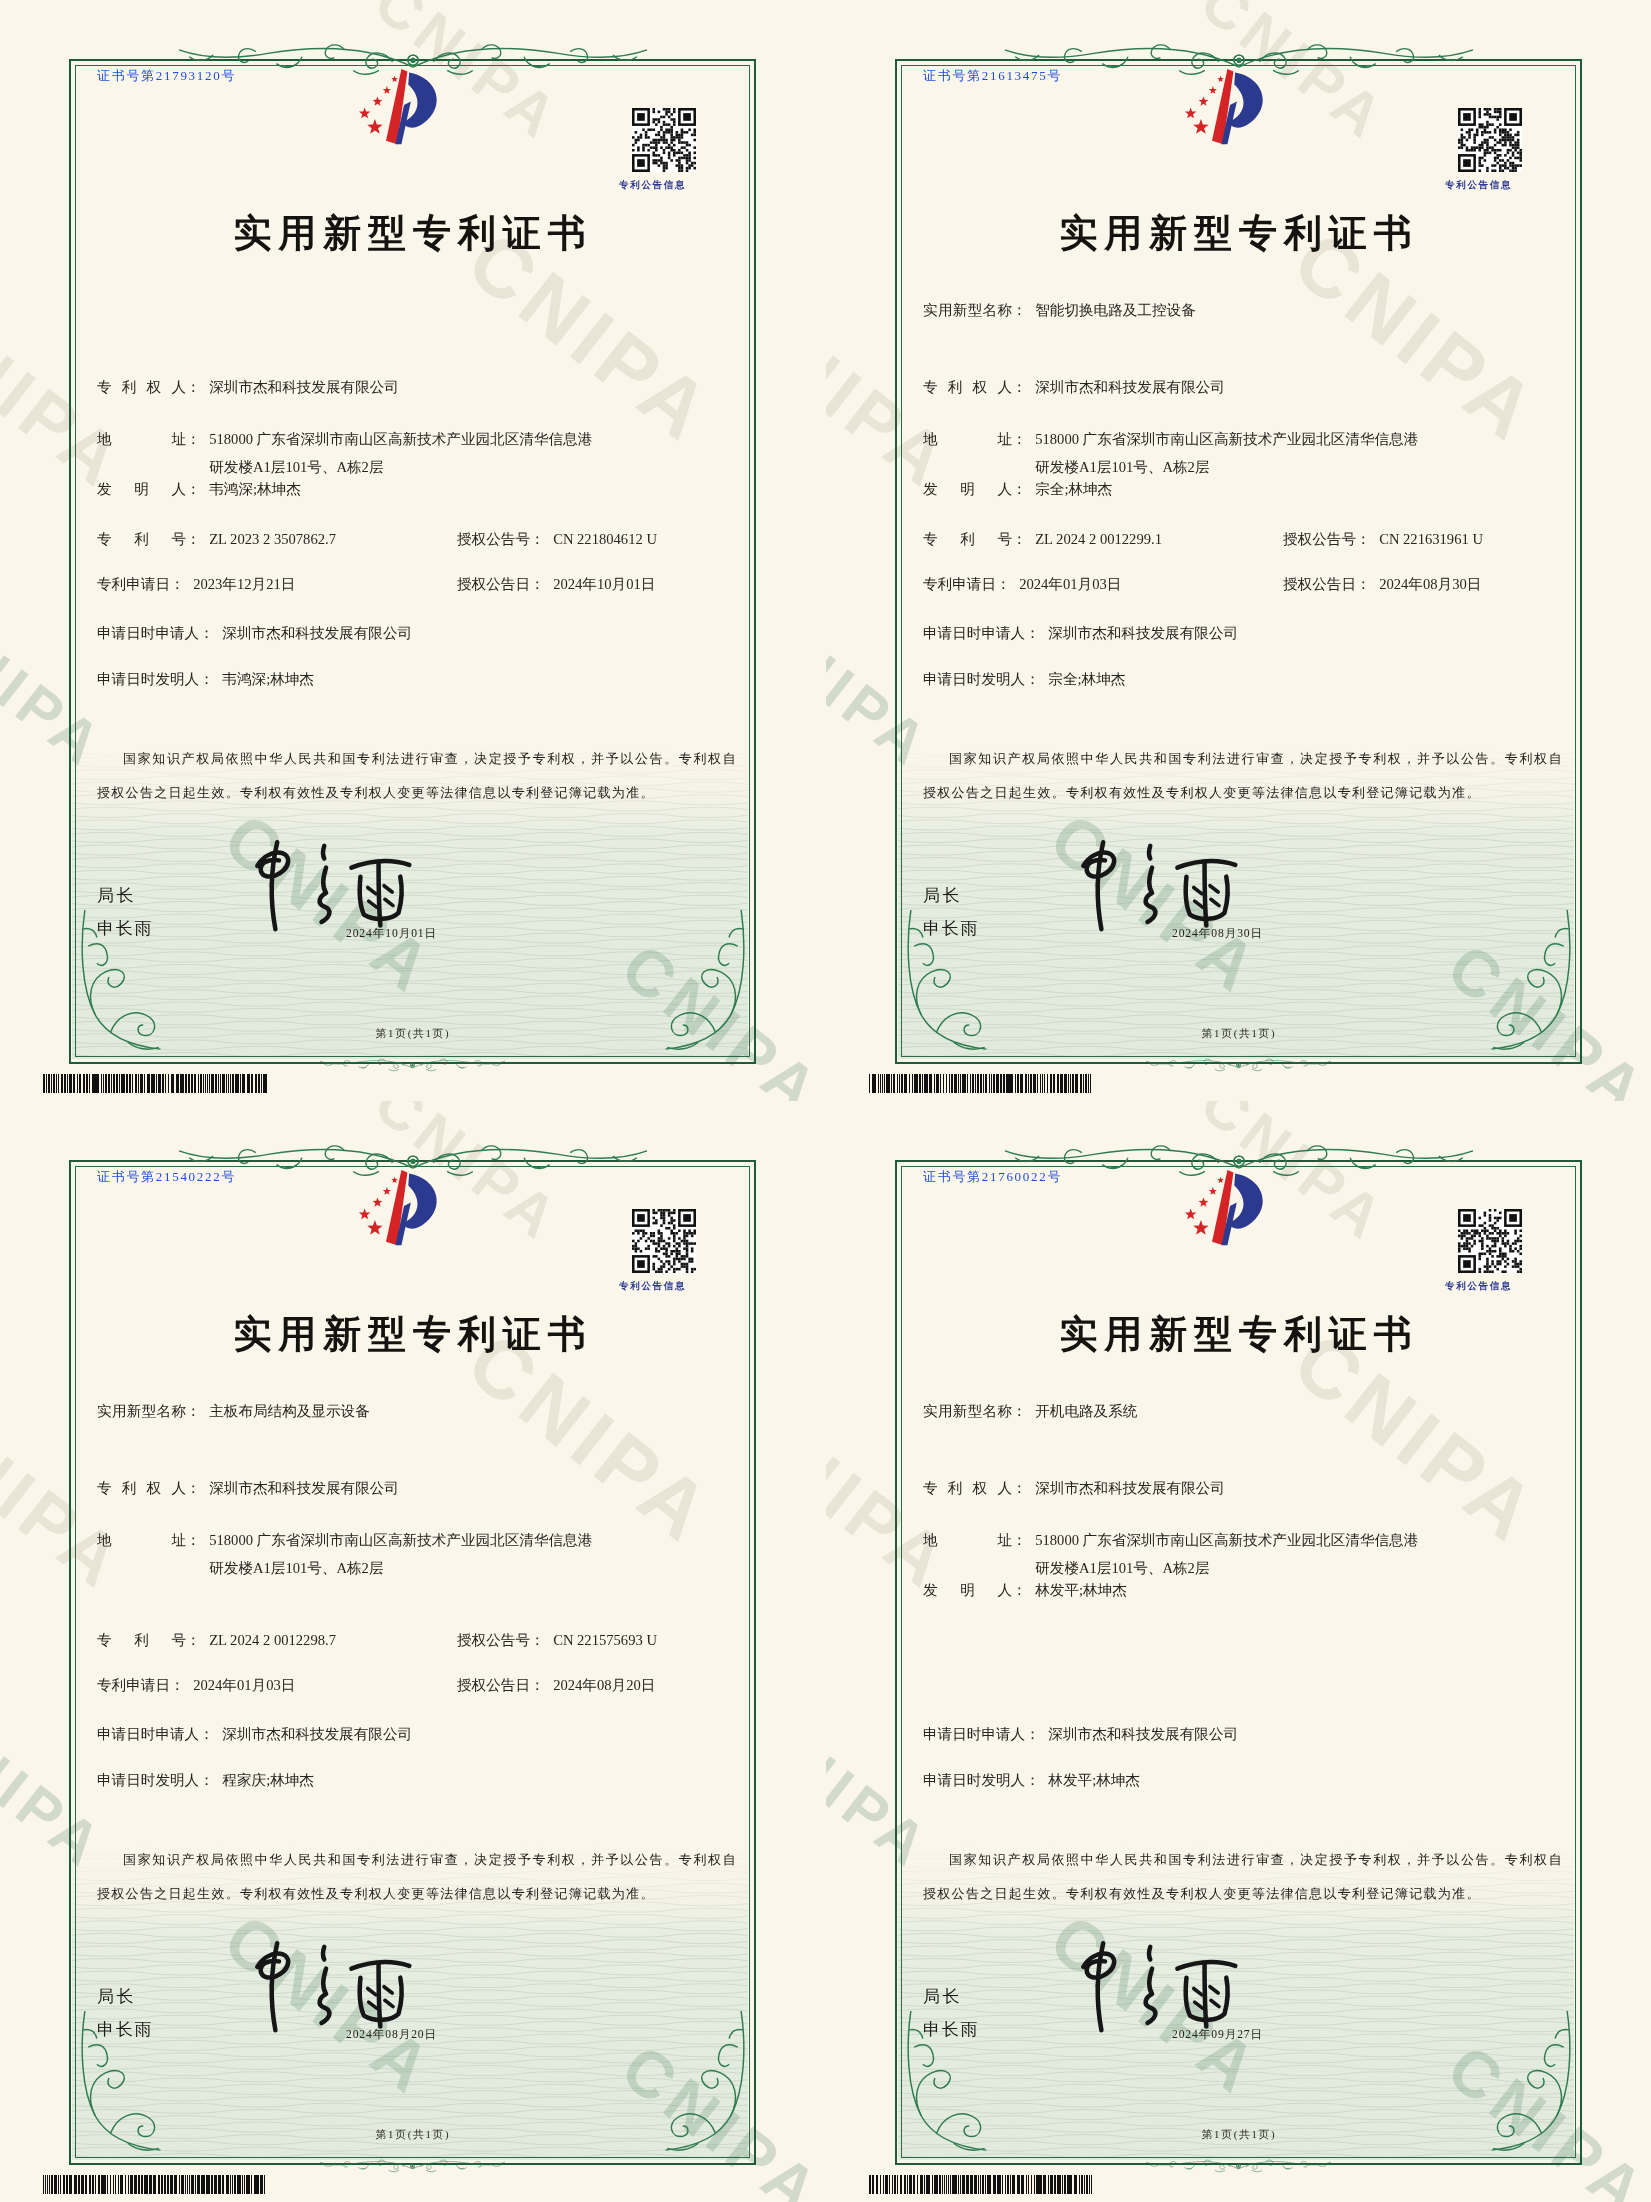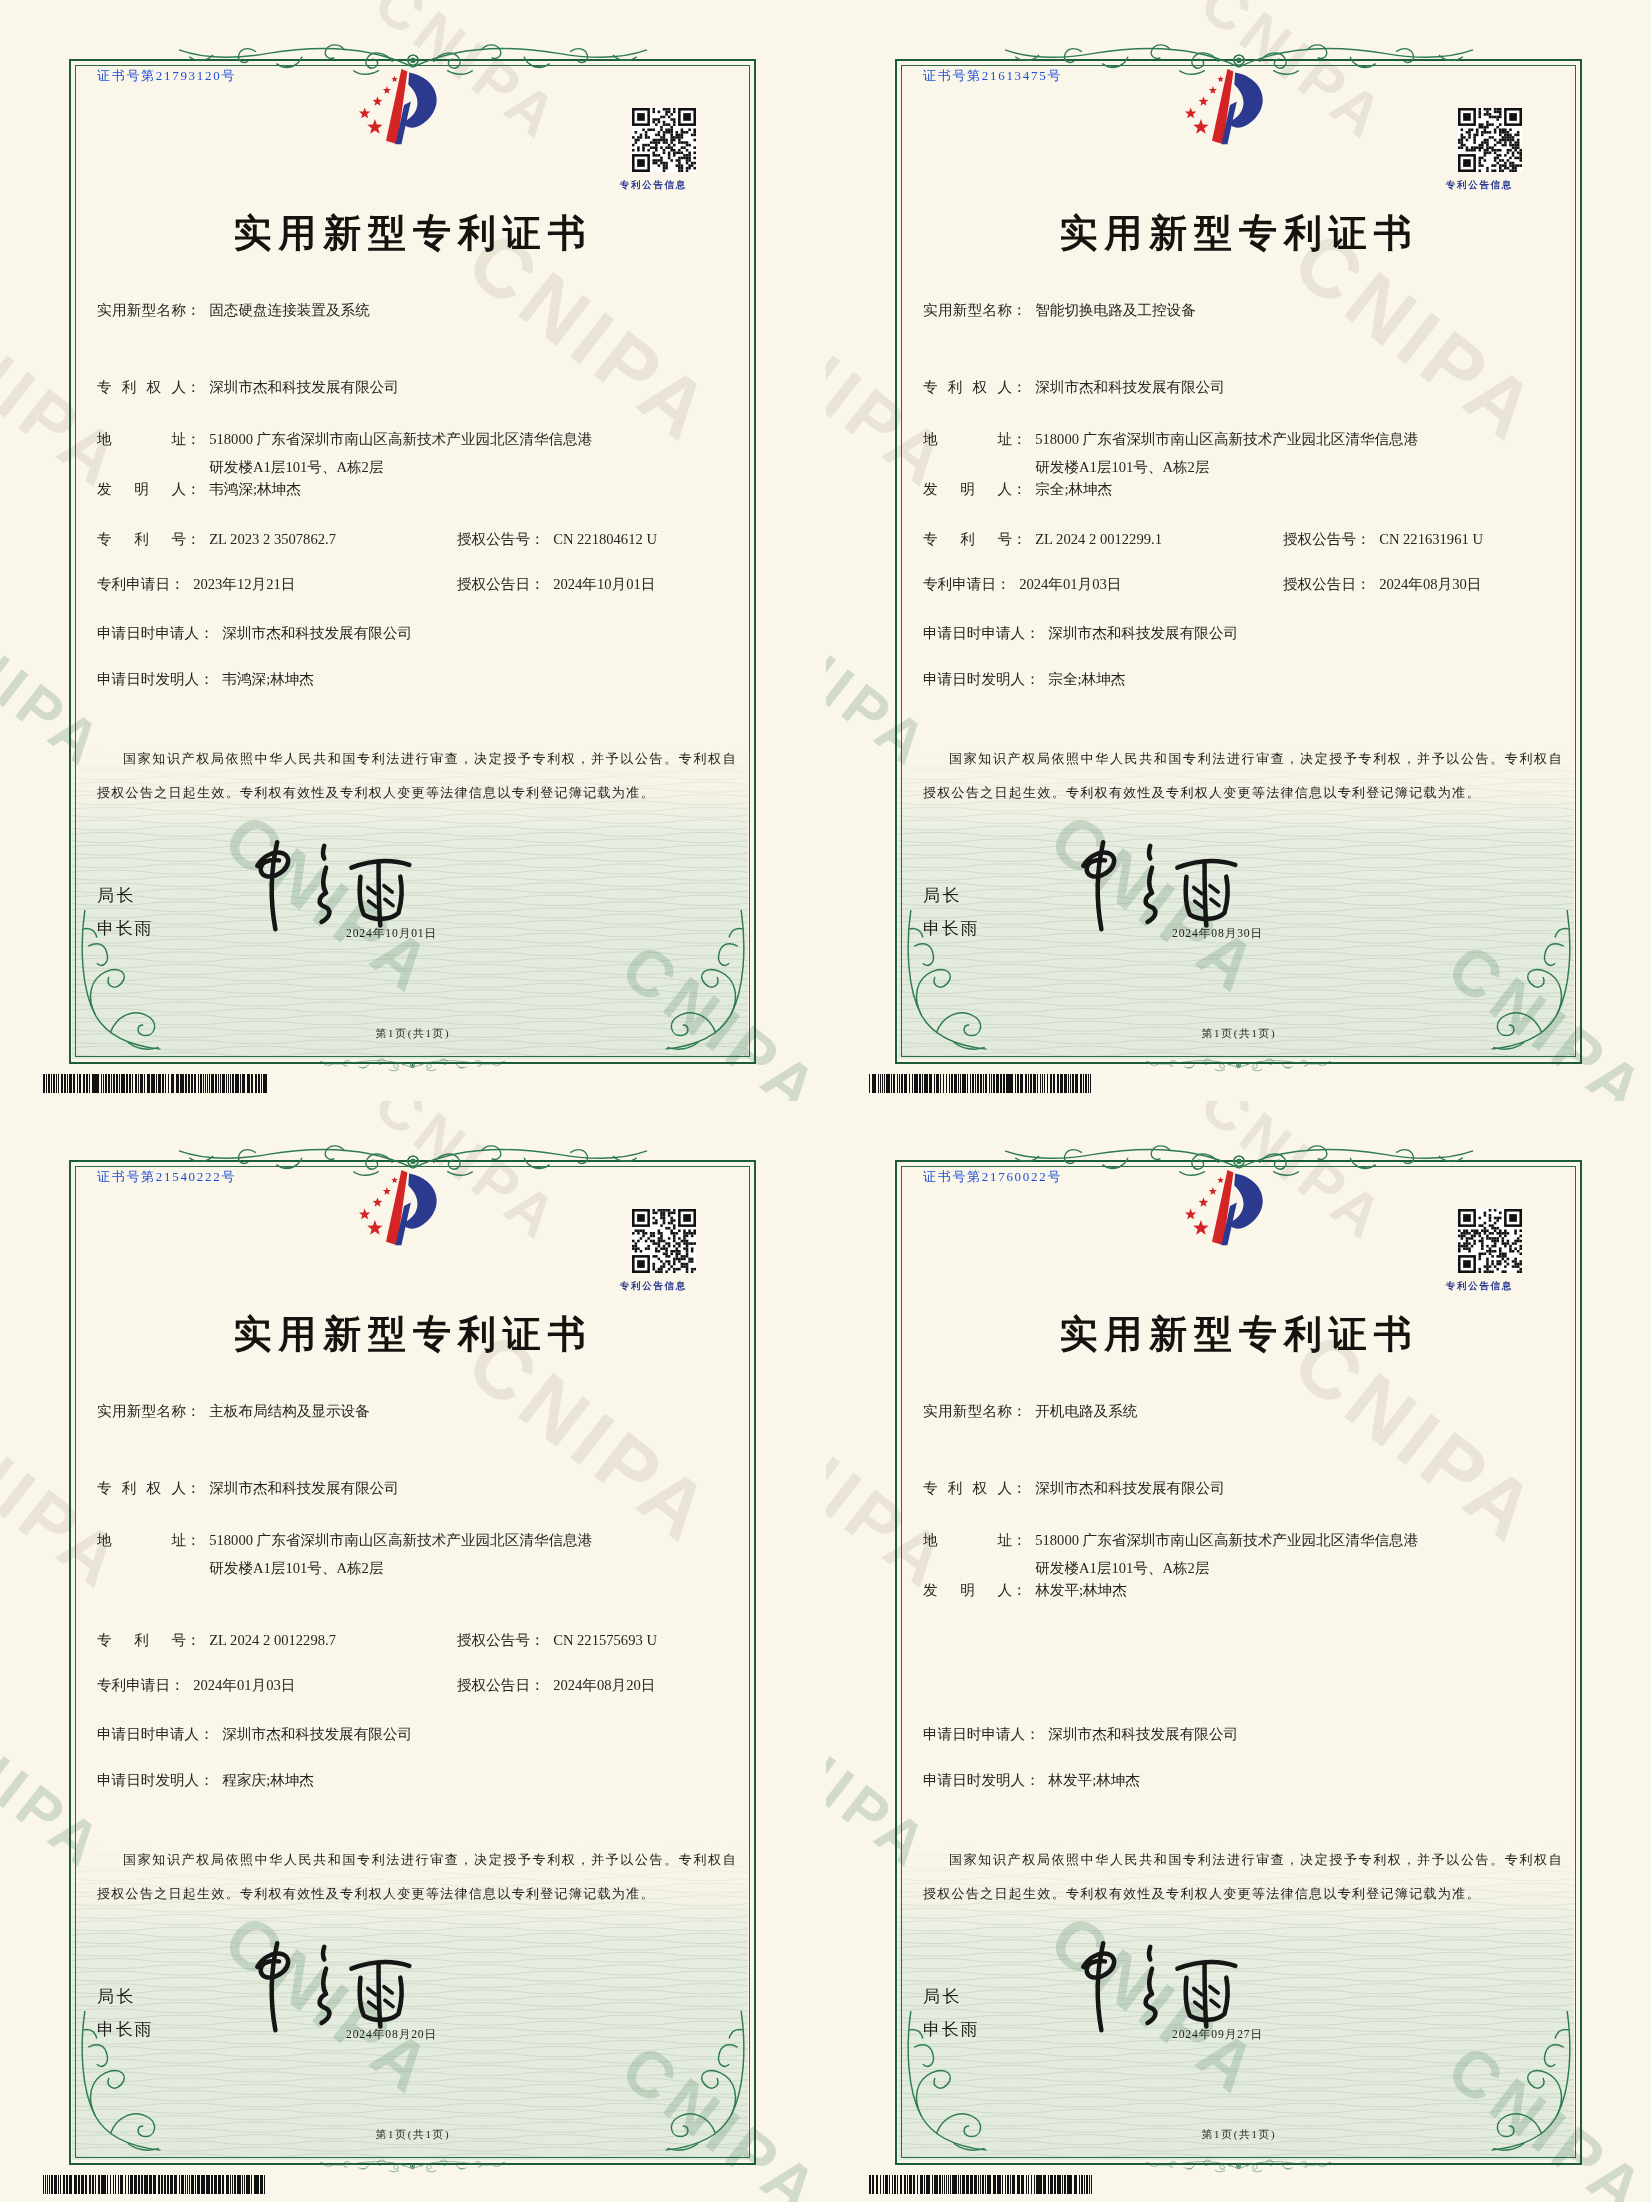--- a/index.html
+++ b/index.html
@@ -25,21 +25,21 @@
   .orn-top{position:absolute;left:172px;top:38px;width:482px;height:41px;z-index:5;}
   .orn-bottom{position:absolute;left:318px;top:1048px;width:189px;height:33px;z-index:5;}
   .orn-corner{position:absolute;width:95px;height:146px;z-index:5;}
   .orn-corner.bl{left:76px;top:910px;}
   .orn-corner.br{right:76px;top:910px;transform:scale(-1,1);}
   
   .cert-no{position:absolute;left:97px;top:67px;font-size:13px;letter-spacing:1.7px;color:#1d4ed8;z-index:3;}
   .logo{position:absolute;left:354px;top:69px;width:100px;height:77px;z-index:3;}
   .qr{position:absolute;left:632px;top:108px;width:64px;height:64px;z-index:3;background:#fff;}
   .qr svg{display:block;}
-  .qr-caption{position:absolute;left:592px;top:179px;width:95px;text-align:right;
+  .qr-caption{position:absolute;left:619px;top:179px;width:95px;text-align:left;
     font-size:9.5px;letter-spacing:1.7px;color:#2b3990;font-weight:bold;z-index:3;}
   .title{position:absolute;left:0;right:0;top:208px;margin:0;text-align:center;
     font-size:38px;font-weight:bold;letter-spacing:6.9px;color:#14130f;z-index:3;}
   
   .frow{position:absolute;left:97px;right:77px;font-size:14.6px;line-height:28px;z-index:3;white-space:nowrap;}
   .flabel{display:inline-block;width:89px;text-align:justify;text-align-last:justify;vertical-align:top;}
   .fval{margin-left:8.6px;}
   .fval-block{display:inline-block;width:389px;vertical-align:top;white-space:normal;margin-left:8.6px;}
   .half-l{position:absolute;left:0;top:0;}
   .half-r{position:absolute;left:360px;top:0;}
@@ -421,23 +421,20 @@
           <rect x="56.24" y="2.96" width="14.8" height="14.8" fill="#fff"></rect>
           <rect x="59.2" y="5.92" width="8.879999999999999" height="8.879999999999999" fill="#111"></rect>
           <rect x="0" y="53.28" width="20.72" height="20.72" fill="#111"></rect>
           <rect x="2.96" y="56.24" width="14.8" height="14.8" fill="#fff"></rect>
           <rect x="5.92" y="59.2" width="8.879999999999999" height="8.879999999999999" fill="#111"></rect>
         </svg>
       </div>
     <div class="qr-caption">专利公告信息</div>
     <h1 class="title">实用新型专利证书</h1>
 
-    <div class="frow row-name">
-      <span class="flabel">实用新型名称</span><span>：</span><span class="fval">固态硬盘连接装置及系统</span>
-    </div>
     <div class="frow row-patentee">
       <span class="flabel">专利权人</span><span>：</span><span class="fval">深圳市杰和科技发展有限公司</span>
     </div>
     <div class="frow row-address">
       <span class="flabel">地址</span><span>：</span><span class="fval-block">518000 广东省深圳市南山区高新技术产业园北区清华信息港研发楼A1层101号、A栋2层</span>
     </div>
     <div class="frow row-inventor">
       <span class="flabel">发明人</span><span>：</span><span class="fval">韦鸿深;林坤杰</span>
     </div>
     <div class="frow row-patno">

